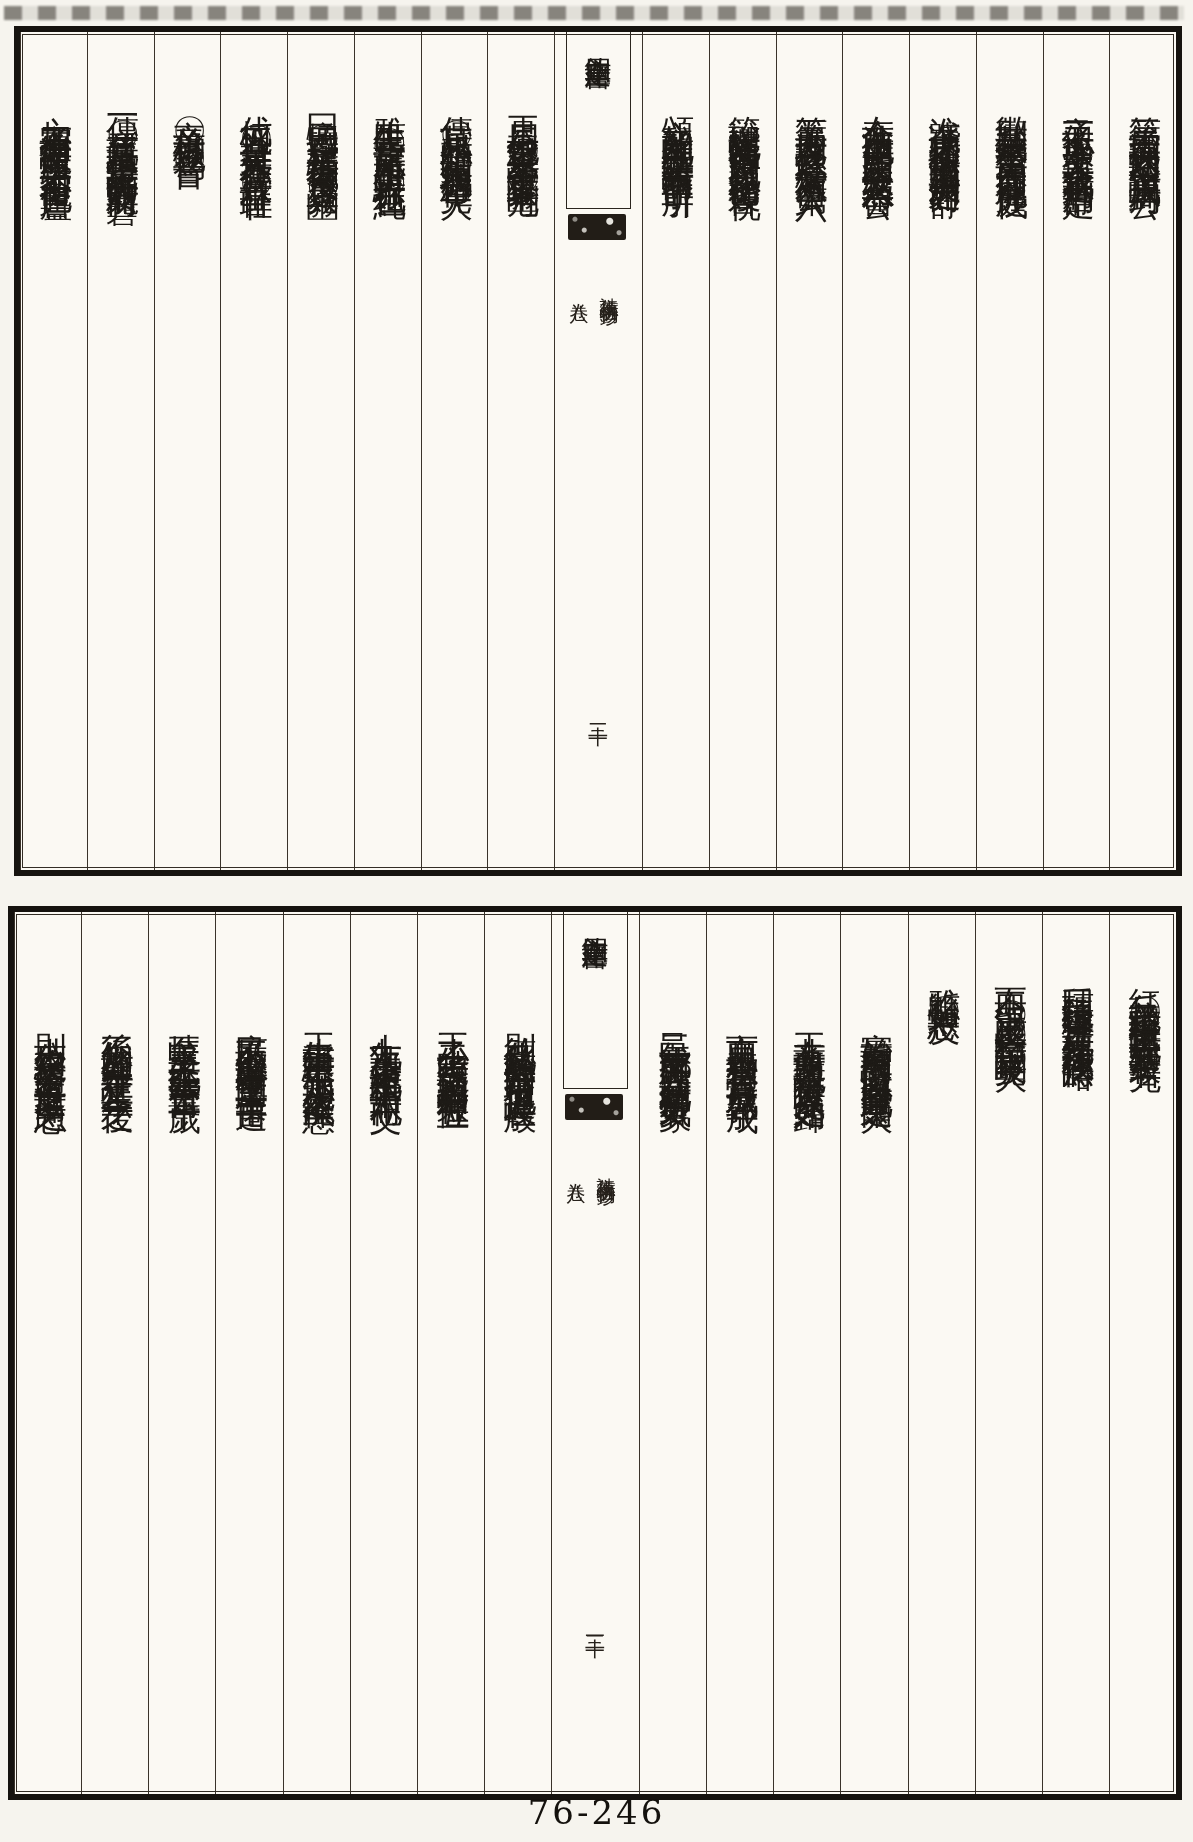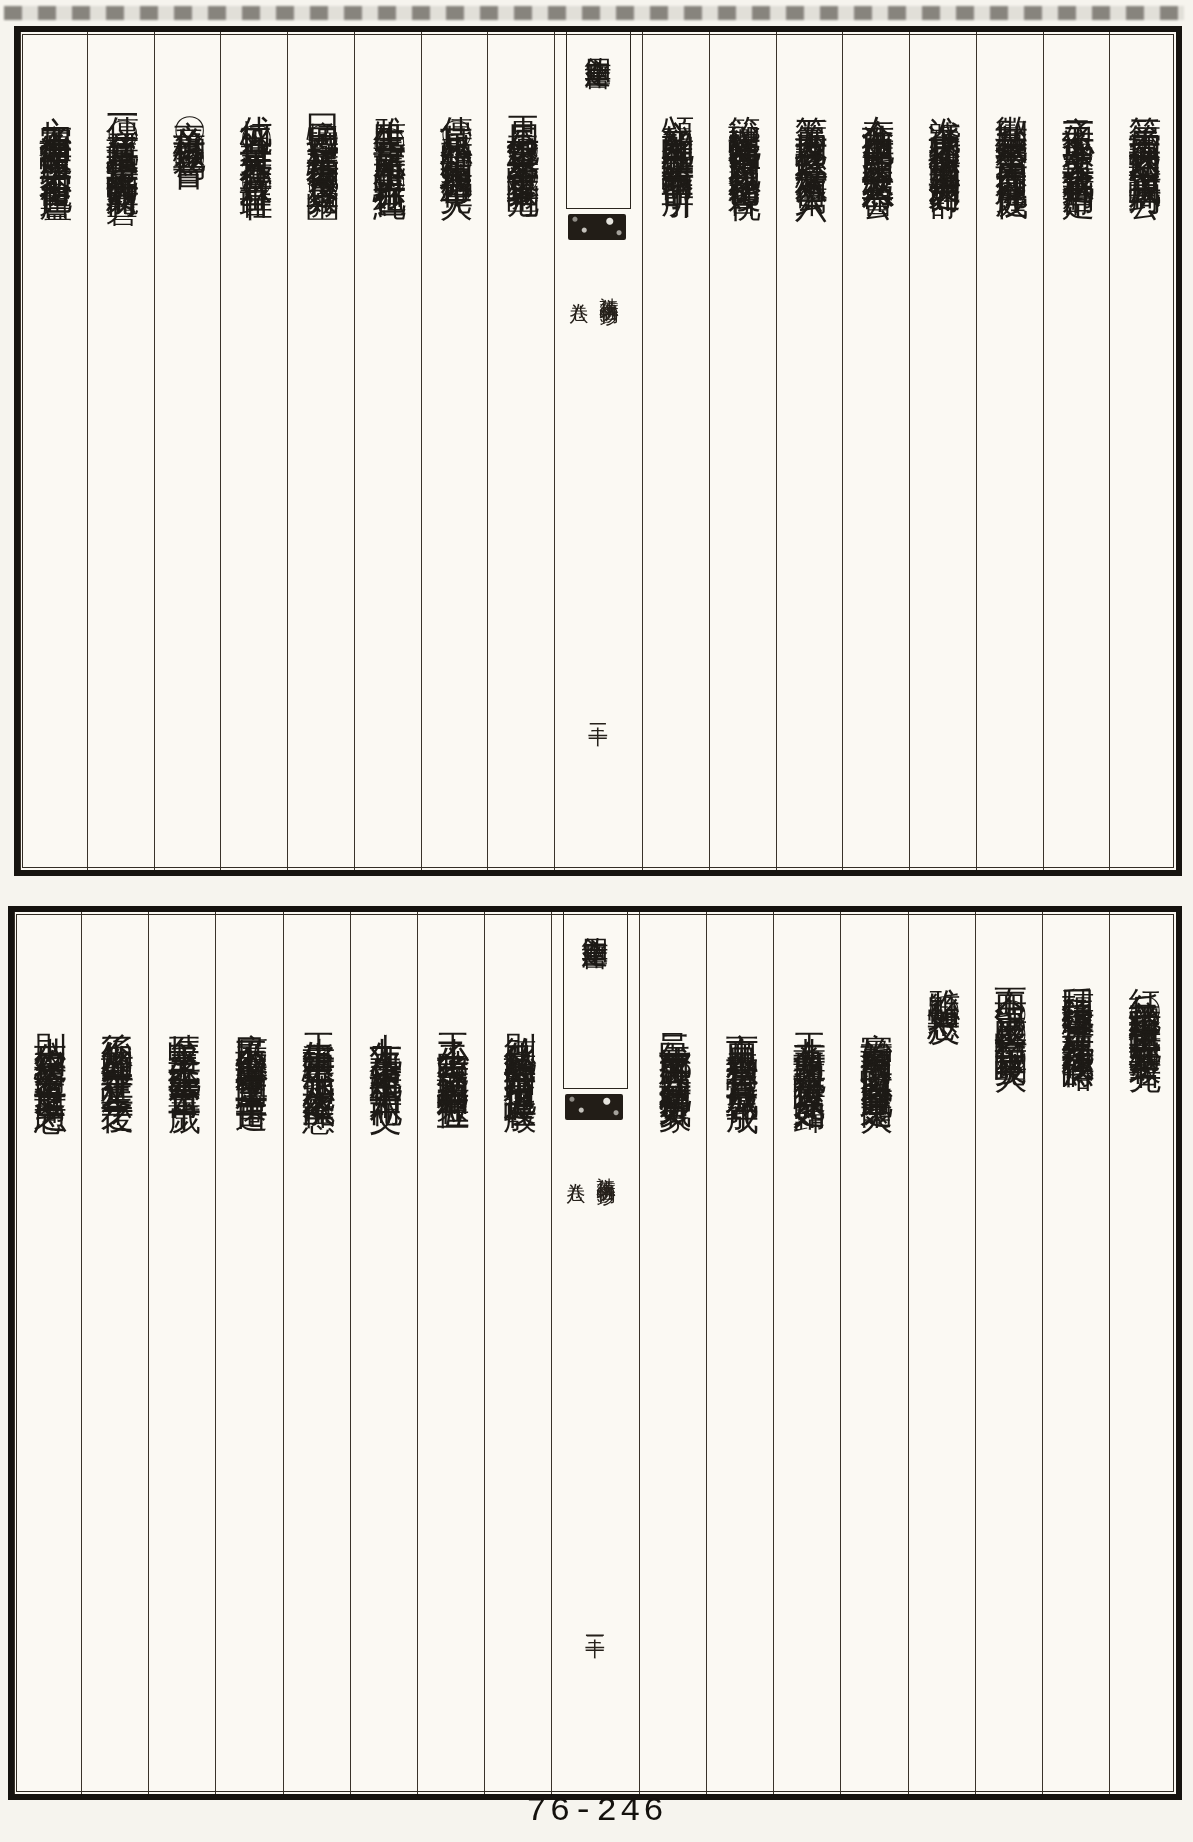--- a/index.html
+++ b/index.html
@@ -72,21 +72,21 @@
   }
   .tc-folio{
     position:absolute;left:50%;transform:translateX(-50%);
     writing-mode:vertical-rl;text-orientation:upright;
     font-size:20px;letter-spacing:3px;line-height:1;color:#26211b;
   }
   .block[data-block="0"] .tc-folio{top:676px;}
   .block[data-block="1"] .tc-folio{top:708px;}
   .page-number{
     position:absolute;top:1792px;left:0;width:100%;
-    text-align:center;font-size:34px;letter-spacing:3px;color:#14110d;font-family:Liberation Mono, monospace;
+    text-align:center;font-size:34px;letter-spacing:3px;color:#14110d;
   }
 </style>
 </head>
 <body>
 
 <div class="page-root">
   <div class="top-streak"></div>
 
   <section class="block" data-block="0">
     <div class="cols">

